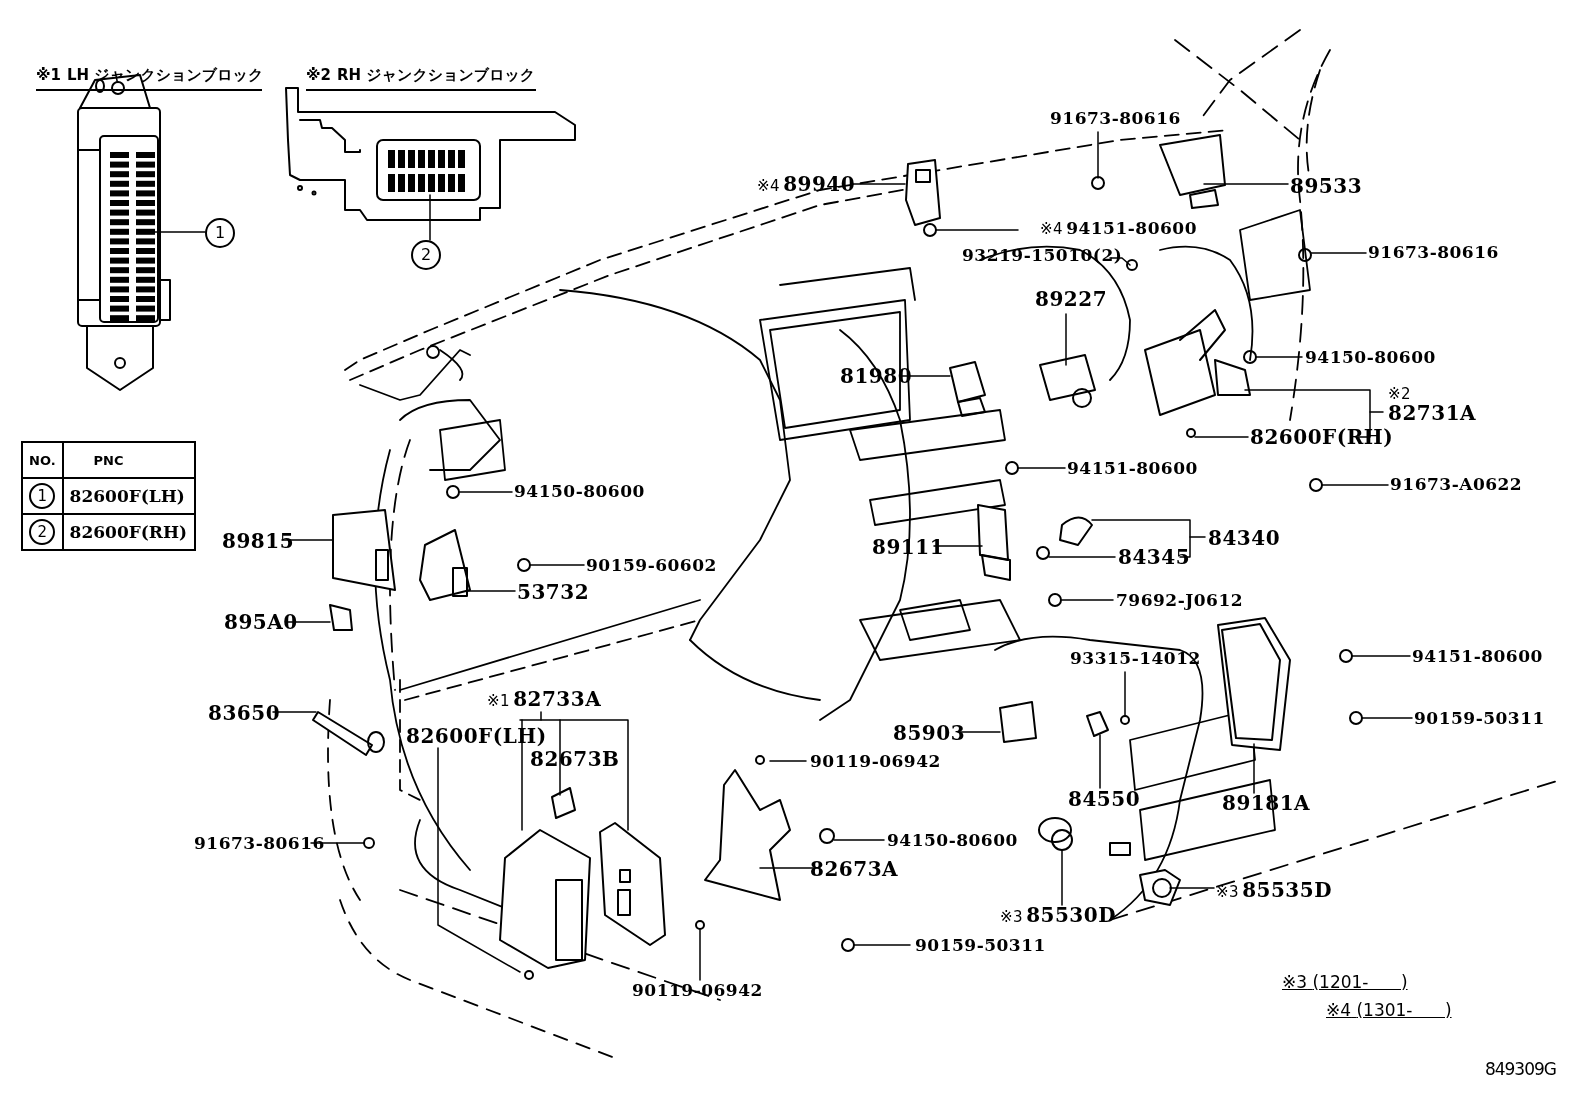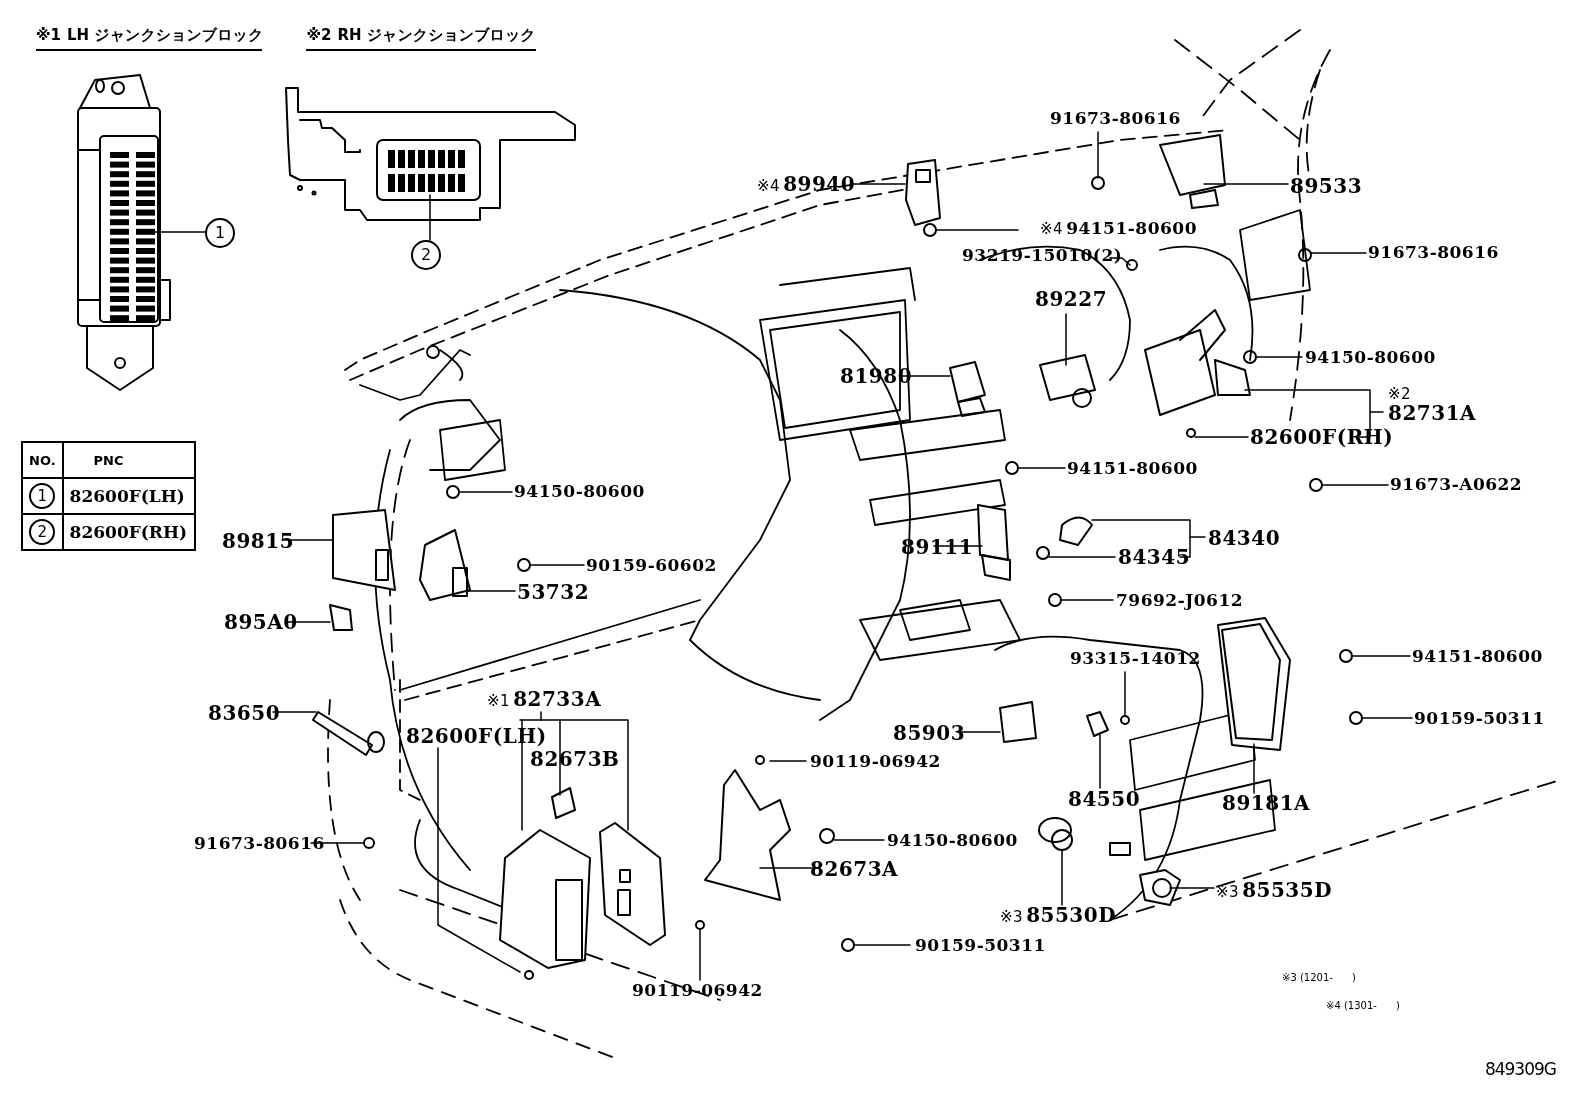--- a/index.html
+++ b/index.html
@@ -4,34 +4,34 @@
 <style>
   html, body { margin: 0; padding: 0; background: #ffffff; }
   body { width: 1592px; height: 1099px; position: relative; overflow: hidden;
          font-family: "DejaVu Serif", serif; color: #000; }
   #canvas { position: absolute; left: 0; top: 0; width: 1592px; height: 1099px; }
   .callout { position: absolute; font-family: "DejaVu Serif", serif; font-weight: bold;
              font-size: 17px; letter-spacing: 0.5px; white-space: nowrap; line-height: 1; }
   .callout.big { font-size: 20px; }
   .mark { font-family: "DejaVu Sans", sans-serif; font-weight: normal; font-size: 15px; margin-right: 3px; }
   .hdr { position: absolute; font-family: "DejaVu Sans", sans-serif; font-weight: bold;
-         font-size: 15px; white-space: nowrap; border-bottom: 2px solid #000; padding-bottom: 4px; }
+         font-size: 15px; white-space: nowrap; border-bottom: 2px solid #000; padding-bottom: 4px; margin-top: 40px; }
   .hdr .prefix { margin-right: 6px; }
   .circ { position: absolute; width: 26px; height: 26px; border: 2px solid #000; border-radius: 50%;
           font-family: "DejaVu Sans", sans-serif; font-size: 16px; text-align: center; line-height: 26px;
           background: #fff; }
   table.pnc { position: absolute; left: 21px; top: 424px; border-collapse: collapse;
               font-family: "DejaVu Serif", serif; margin-top: 17px; }
   table.pnc td, table.pnc th { border: 2px solid #000; height: 34px; padding: 0 6px; }
   table.pnc th { font-family: "DejaVu Sans", sans-serif; font-size: 13px; font-weight: bold; text-align: left; }
   table.pnc td.num { width: 24px; text-align: center; }
   table.pnc td.val { font-weight: bold; font-size: 17px; width: 118px; }
   .tcirc { display: inline-block; width: 22px; height: 22px; border: 2px solid #000; border-radius: 50%;
            font-family: "DejaVu Sans", sans-serif; font-size: 15px; line-height: 22px; text-align: center; }
-  .legend { position: absolute; font-family: "DejaVu Sans", sans-serif; font-size: 10px; white-space: pre; }
+  .legend { position: absolute; font-family: "DejaVu Sans", sans-serif; font-size: 17px; white-space: pre; text-decoration: underline; }
   .ref { position: absolute; right: 36px; bottom: 20px; font-family: "DejaVu Sans", sans-serif;
          font-size: 17px; letter-spacing: -1px; }
 </style>
 </head>
 <body>
 
 <svg id="canvas" viewBox="0 0 1592 1099" fill="none" stroke="#000" stroke-width="2" stroke-linejoin="round" stroke-linecap="round">
 
   <g>
     <path d="M80 108 L95 80 L140 75 L150 108"></path>
@@ -299,21 +299,21 @@
     <line x1="1170" y1="888" x2="1214" y2="888"></line>
     <line x1="1062" y1="850" x2="1062" y2="905"></line>
     <line x1="854" y1="945" x2="910" y2="945"></line>
     <line x1="700" y1="930" x2="700" y2="980"></line>
   </g>
 </svg>
 
 <div class="hdr" style="left:36px;top:26px;width:226px;">
   <span class="prefix">※1</span><span>LH ジャンクションブロック</span>
 </div>
-<div class="hdr" style="left:306px;top:26px;width:230px;text-align:center;">
+<div class="hdr" style="left:306px;top:26px;width:230px;">
   <span class="prefix">※2</span><span>RH ジャンクションブロック</span>
 </div>
 
 <div class="circ" style="left:205px;top:218px;">1</div>
 <div class="circ" style="left:411px;top:240px;">2</div>
 
 <table class="pnc">
   <tbody>
       <tr>
     <th>NO.</th>
@@ -340,21 +340,21 @@
 <div class="callout big" style="left:840px;top:366px;"><span>81980</span></div>
 <div class="callout" style="left:1305px;top:349px;"><span>94150-80600</span></div>
 <div class="callout big" style="left:1388px;top:382px;line-height:1.05;"><span class="mark">※2</span><br><span>82731A</span></div>
 <div class="callout big" style="left:1250px;top:427px;"><span>82600F(RH)</span></div>
 <div class="callout" style="left:1067px;top:460px;"><span>94151-80600</span></div>
 <div class="callout" style="left:1390px;top:476px;"><span>91673-A0622</span></div>
 <div class="callout" style="left:514px;top:483px;"><span>94150-80600</span></div>
 <div class="callout big" style="left:222px;top:531px;"><span>89815</span></div>
 <div class="callout" style="left:586px;top:557px;"><span>90159-60602</span></div>
 <div class="callout big" style="left:517px;top:582px;"><span>53732</span></div>
-<div class="callout big" style="left:901px;top:537px;"><span>89111</span></div>
+<div class="callout big" style="left:872px;top:537px;"><span>89111</span></div>
 <div class="callout big" style="left:1208px;top:528px;"><span>84340</span></div>
 <div class="callout big" style="left:1118px;top:547px;"><span>84345</span></div>
 <div class="callout" style="left:1116px;top:592px;"><span>79692-J0612</span></div>
 <div class="callout big" style="left:224px;top:612px;"><span>895A0</span></div>
 <div class="callout" style="left:1070px;top:650px;"><span>93315-14012</span></div>
 <div class="callout" style="left:1412px;top:648px;"><span>94151-80600</span></div>
 <div class="callout big" style="left:208px;top:703px;"><span>83650</span></div>
 <div class="callout big" style="left:487px;top:689px;"><span class="mark">※1</span><span>82733A</span></div>
 <div class="callout big" style="left:406px;top:726px;"><span>82600F(LH)</span></div>
 <div class="callout big" style="left:893px;top:723px;"><span>85903</span></div>

